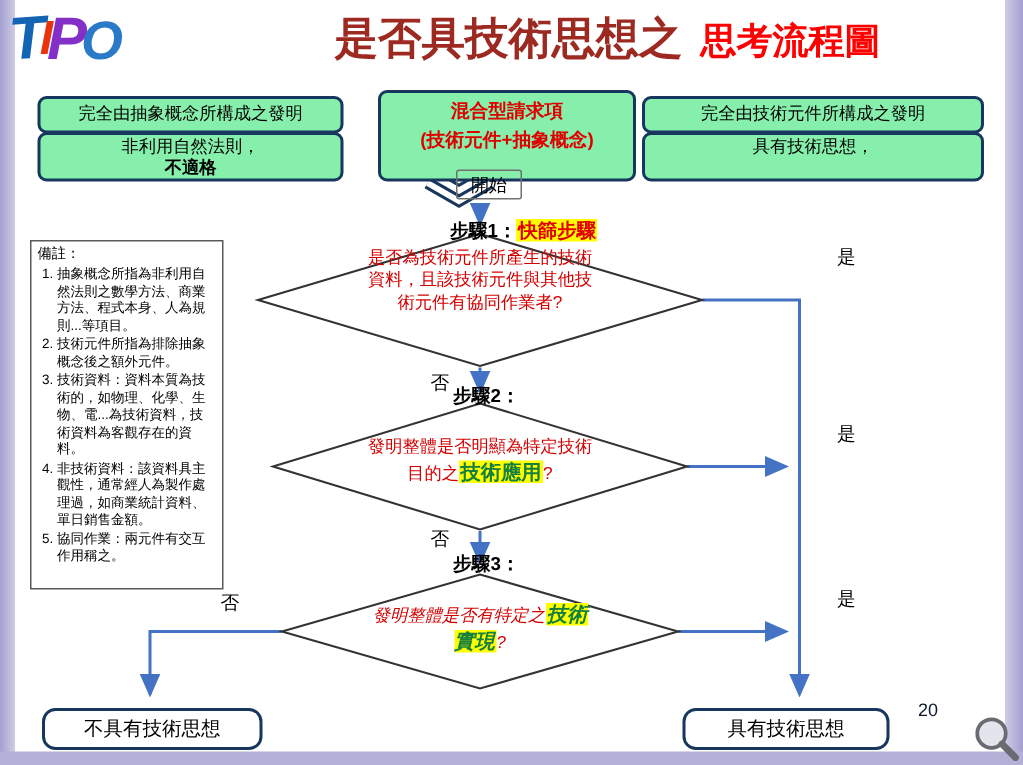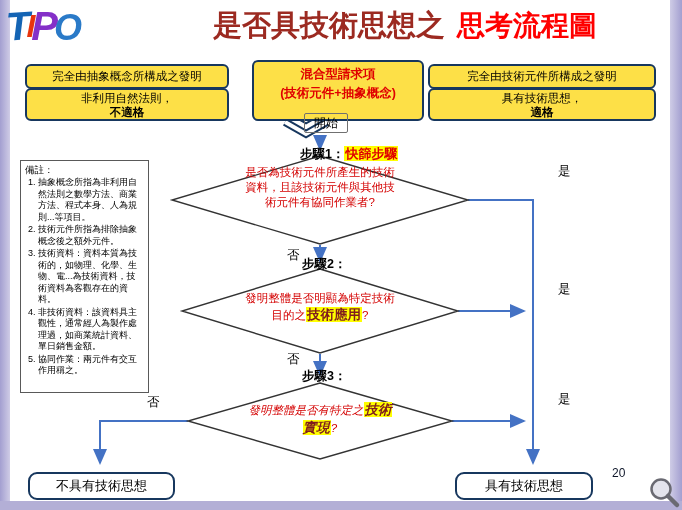--- a/index.html
+++ b/index.html
@@ -16,44 +16,44 @@
   
   .logo{position:absolute;left:6px;top:0px;font-weight:bold;font-style:italic;letter-spacing:-4px;line-height:52px;}
   .lg{display:inline-block;}
   .lg-t{color:#1464b4;font-size:40px;transform:rotate(-4deg);}
   .lg-i{color:#e8340c;font-size:32px;transform:translateY(-3px);}
   .lg-p{color:#8430c8;font-size:40px;}
   .lg-o{color:#2a7ac8;font-size:36px;}
   
   .title{position:absolute;left:130px;top:6px;width:550px;text-align:center;font-weight:bold;white-space:nowrap;}
   .t-prefix{color:#9c2a21;font-size:29px;}
-  .t-hl{color:#ff0000;font-size:28px;margin-left:12px;}
+  .t-hl{color:#ff0000;font-size:24px;margin-left:12px;}
   
-  .box{position:absolute;border:2px solid #17375e;border-radius:6px;background:#fde047;
+  .box{position:absolute;border:2px solid #17375e;border-radius:6px;background:#86efac;
        text-align:center;box-sizing:border-box;}
   .tl-upper{left:25px;top:64px;width:204px;height:25px;line-height:21px;font-size:11.5px;}
   .tl-lower{left:25px;top:88px;width:204px;height:33px;font-size:11.5px;line-height:14px;padding-top:1px;}
   .tm-box{left:252px;top:60px;width:172px;height:61px;color:#e00000;font-weight:bold;
           font-size:12.5px;line-height:19px;padding-top:3px;}
   .tr-upper{left:428px;top:64px;width:228px;height:25px;line-height:21px;font-size:11.5px;}
   .tr-lower{left:428px;top:88px;width:228px;height:33px;font-size:11.5px;line-height:14px;padding-top:1px;}
   .bold{font-weight:bold;}
   
   .start{position:absolute;left:304px;top:113px;width:42px;height:18px;border:1px solid #707070;
          border-radius:2px;text-align:center;line-height:18px;font-size:12px;background:transparent;}
   
   .step{position:absolute;font-size:12.5px;font-weight:bold;color:#000;white-space:nowrap;}
   .s1{left:300px;top:145px;} .s2{left:302px;top:256px;} .s3{left:302px;top:368px;}
   .hl-red{color:#e00000;background:#ffff00;font-size:13px;padding:0 1px;margin-top:36px;}
   
   .q{position:absolute;color:#d40000;font-size:11.5px;line-height:1.32;text-align:center;}
   .q1{left:240px;top:165px;width:160px;}
   .q2{left:243px;top:291px;width:154px;}
   .q3{left:245px;top:401px;width:150px;font-style:italic;}
-  .qhl{background:#ffff00;font-weight:bold;font-size:13.5px;color:#7f1d1d;padding:0 1px;}
+  .qhl{background:#ffff00;font-weight:bold;font-size:13.5px;color:#15803d;padding:0 1px;}
   
   .yn{position:absolute;font-size:12.5px;color:#000;}
   .y1{left:558px;top:163px;} .y2{left:558px;top:281px;} .y3{left:558px;top:391px;}
   .n1{left:287px;top:247px;} .n2{left:287px;top:351px;} .n3{left:147px;top:394px;}
   
   .outcome{position:absolute;border:2px solid #17375e;border-radius:9px;background:#fff;
            text-align:center;font-size:13px;line-height:24px;box-sizing:border-box;height:28px;}
   .out-neg{left:28px;top:472px;width:147px;}
   .out-pos{left:455px;top:472px;width:138px;}
   
@@ -116,21 +116,20 @@
     <div>非利用自然法則，</div>
     <div class="bold">不適格</div>
   </div>
   <div class="box tm-box">
     <div>混合型請求項</div>
     <div>(技術元件+抽象概念)</div>
   </div>
   <div class="box tr-upper">完全由技術元件所構成之發明</div>
   <div class="box tr-lower">
     <div>具有技術思想，</div>
-    <div class="bold">適格</div>
   </div>
 
   <div class="start">開始</div>
 
   <div class="step s1">
     <span>步驟1：</span><span class="hl-red">快篩步驟</span>
   </div>
   <div class="step s2">步驟2：</div>
   <div class="step s3">步驟3：</div>
 

